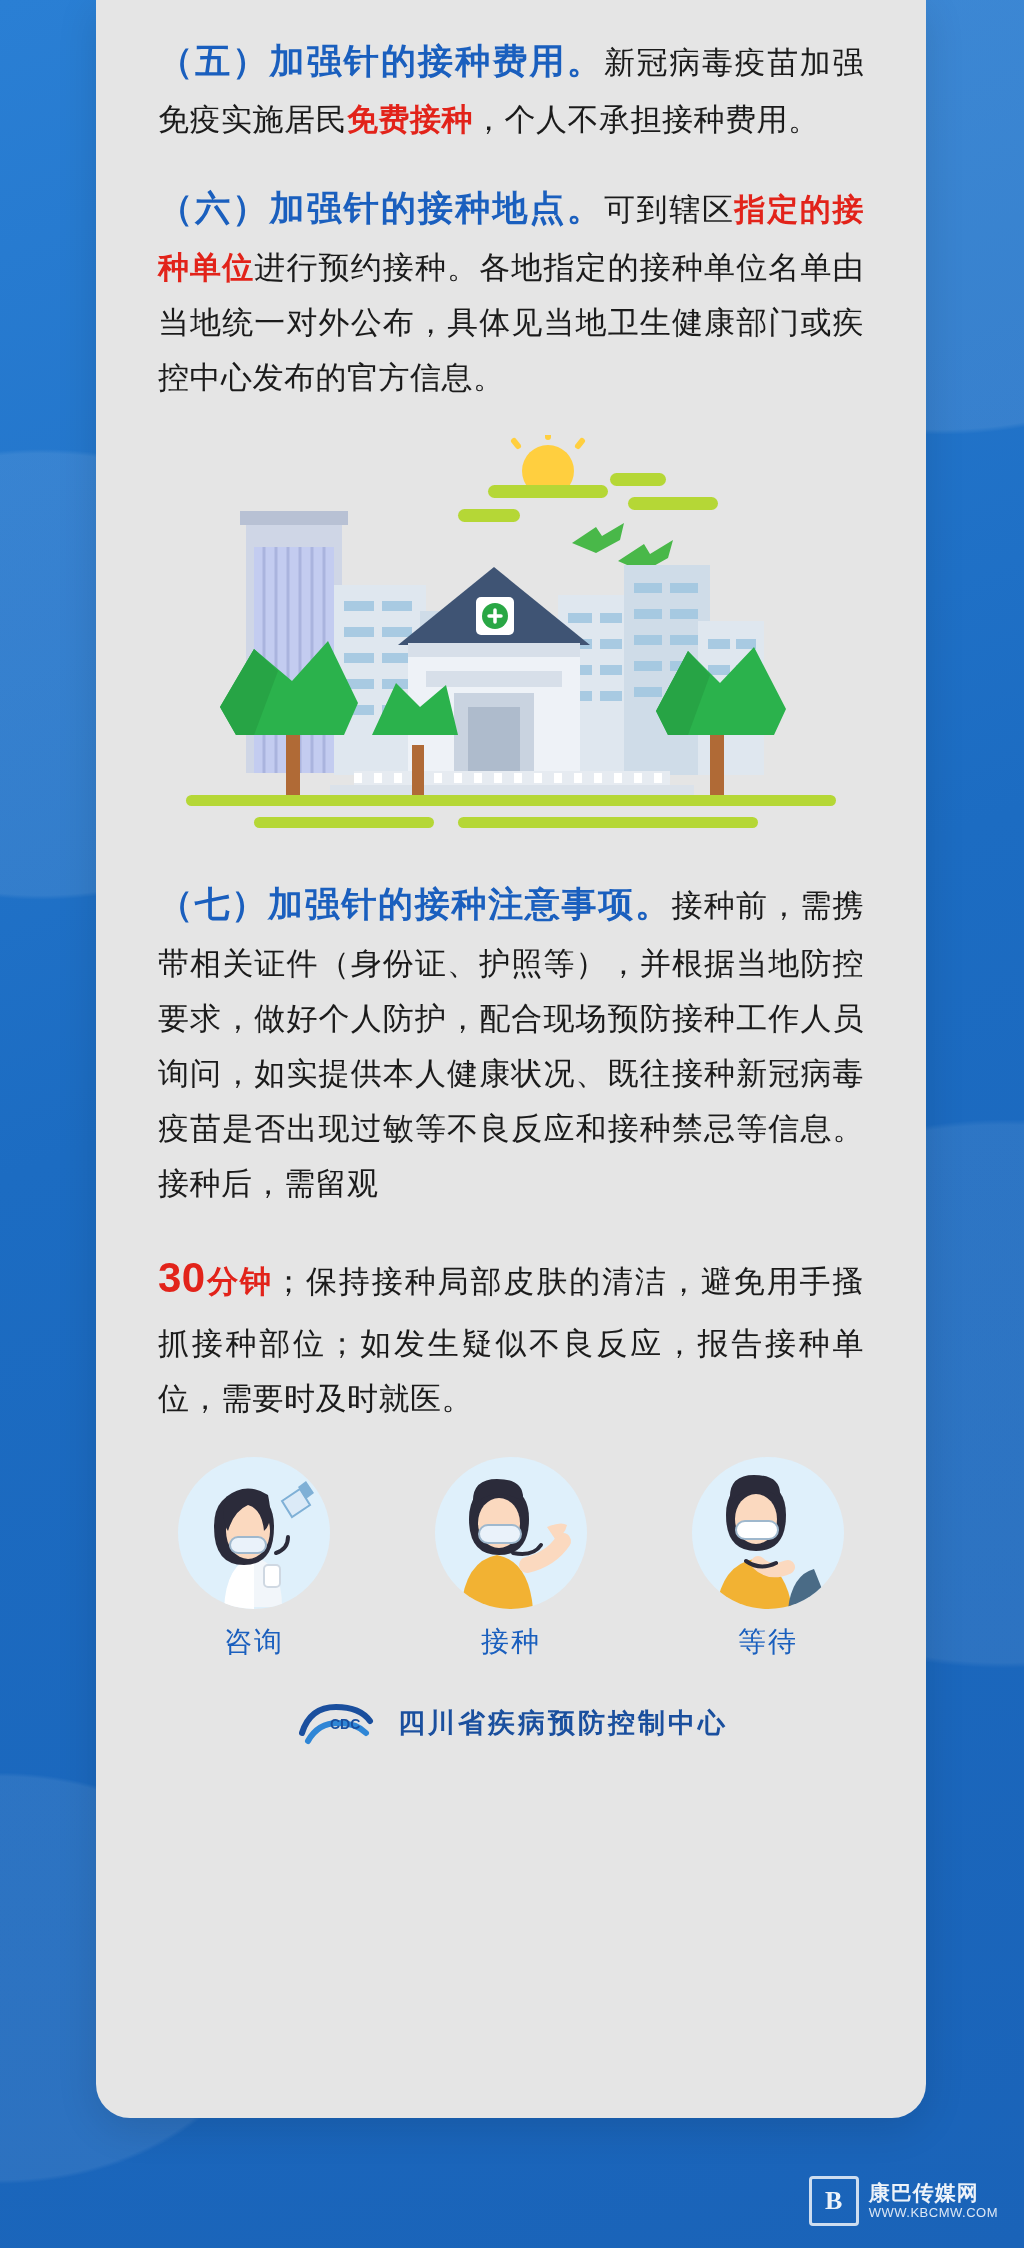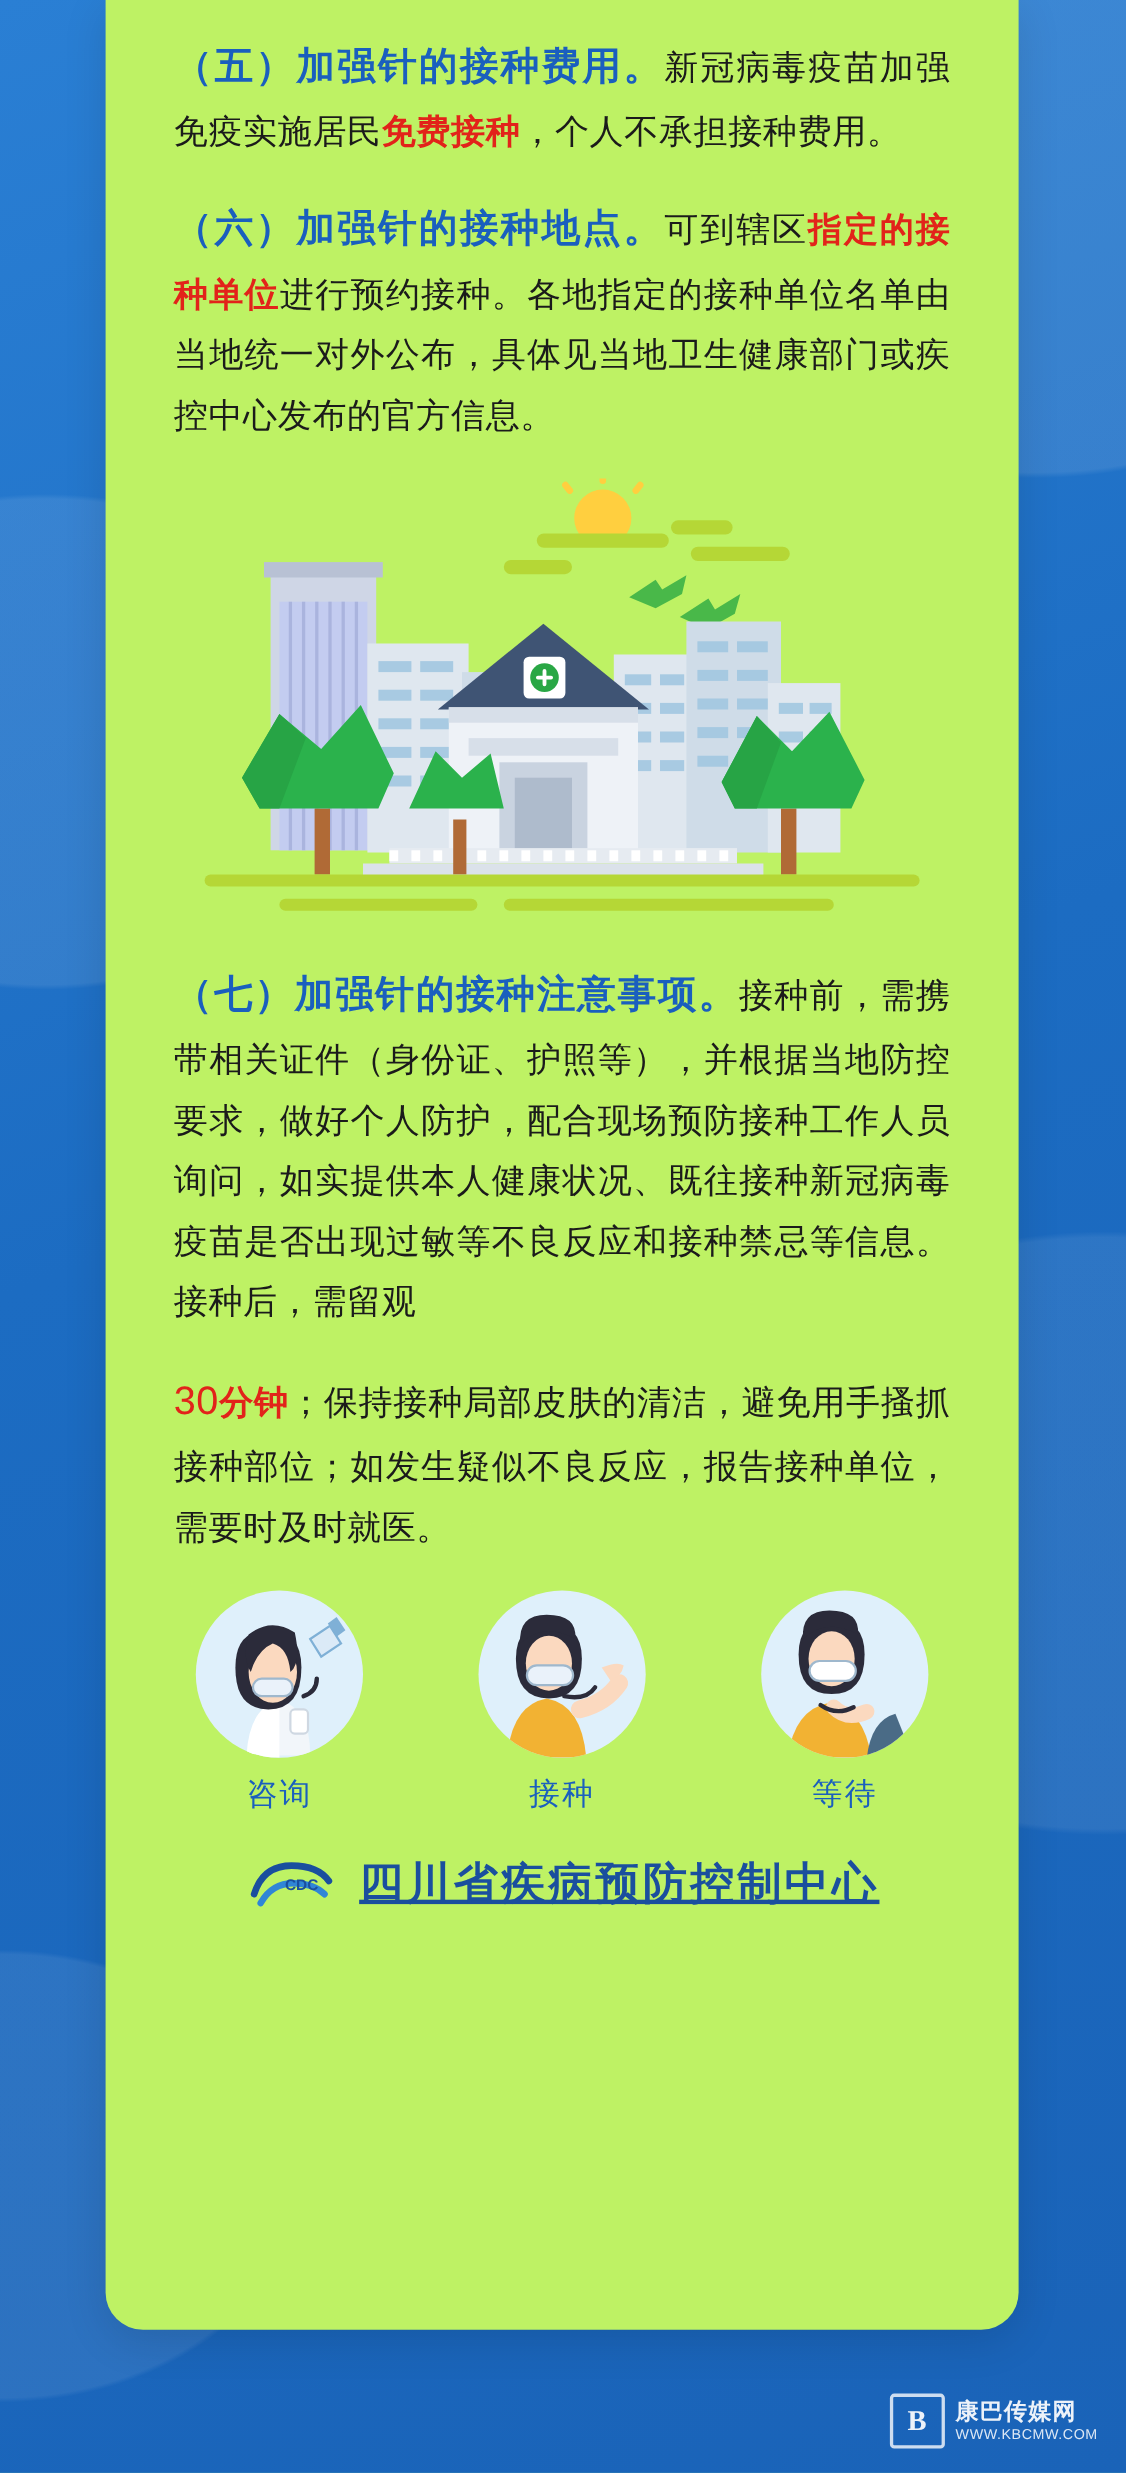--- a/index.html
+++ b/index.html
@@ -13,21 +13,21 @@
   
   .bg{position:absolute;inset:0;background:
       radial-gradient(ellipse 700px 520px at 92% 8%, rgba(255,255,255,.10) 0 48%, rgba(255,255,255,0) 49%),
       radial-gradient(ellipse 620px 460px at 4% 30%, rgba(255,255,255,.09) 0 48%, rgba(255,255,255,0) 49%),
       radial-gradient(ellipse 760px 560px at 98% 62%, rgba(255,255,255,.08) 0 48%, rgba(255,255,255,0) 49%),
       radial-gradient(ellipse 560px 420px at 0% 88%, rgba(255,255,255,.08) 0 48%, rgba(255,255,255,0) 49%),
       linear-gradient(160deg,#2a7fd4 0%,#1c6cc2 45%,#1a63b8 100%);
   }
   .card{
     position:absolute;left:96px;top:0;width:830px;height:2118px;
-    background:#bef264;
+    background:#e5e5e5;
     border-radius:0 0 34px 34px;
     box-shadow:0 10px 40px rgba(0,0,0,.12);
     overflow:hidden;
   }
   .content{padding:30px 62px 0 62px;}
 
   .para{
     font-size:31px;
     line-height:1.78;
     color:#1b1b1b;
@@ -35,21 +35,21 @@
     margin:0 0 30px 0;
     text-align:justify;
   }
   .heading{
     color:#1a5fbe;
     font-weight:bold;
     font-size:35px;
     letter-spacing:1px;
   }
   .red{color:#e2231a;font-weight:bold;}
-  .bignum{color:#e2231a;font-weight:normal;font-size:36px;}
+  .bignum{color:#e2231a;font-weight:bold;font-size:42px;}
   .tail{font-size:31px;}
 
   
   .scene{position:relative;width:100%;height:420px;margin:6px 0 18px 0;}
   .scene svg{display:block;width:100%;height:100%;}
 
   
   .steps{
     display:flex;justify-content:space-between;align-items:flex-start;
     margin:26px 10px 0 10px;
@@ -64,21 +64,21 @@
     margin-top:14px;color:#1a5fbe;font-size:28px;font-weight:normal;letter-spacing:2px;
   }
 
   
   .footer{
     display:flex;align-items:center;justify-content:center;
     gap:18px;margin-top:34px;padding-bottom:30px;
   }
   .logo{width:86px;height:56px;position:relative;}
   .org{
-    color:#1a4f9e;font-size:40px;font-weight:bold;letter-spacing:3px;text-decoration:underline;
+    color:#1a4f9e;font-size:27px;font-weight:bold;letter-spacing:3px;
   }
 
   
   .watermark{
     position:absolute;right:26px;bottom:22px;display:flex;align-items:center;gap:10px;opacity:.92;
   }
   .wm-mark{
     width:44px;height:44px;border:3px solid rgba(255,255,255,.85);
     color:#fff;font-size:26px;font-weight:bold;display:flex;align-items:center;justify-content:center;
     font-family:"Liberation Serif",serif;border-radius:4px;

